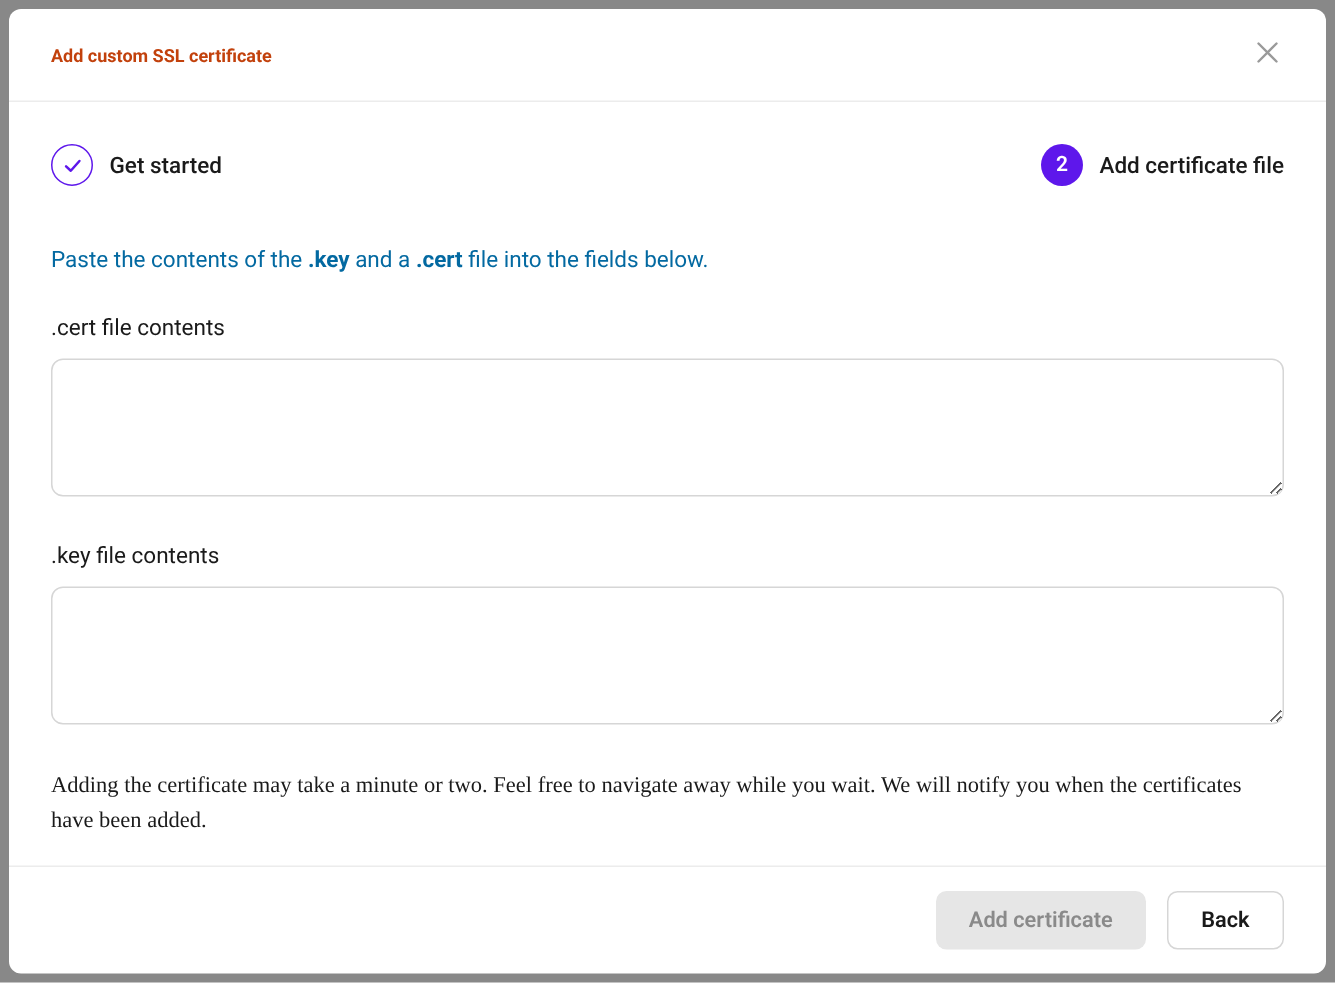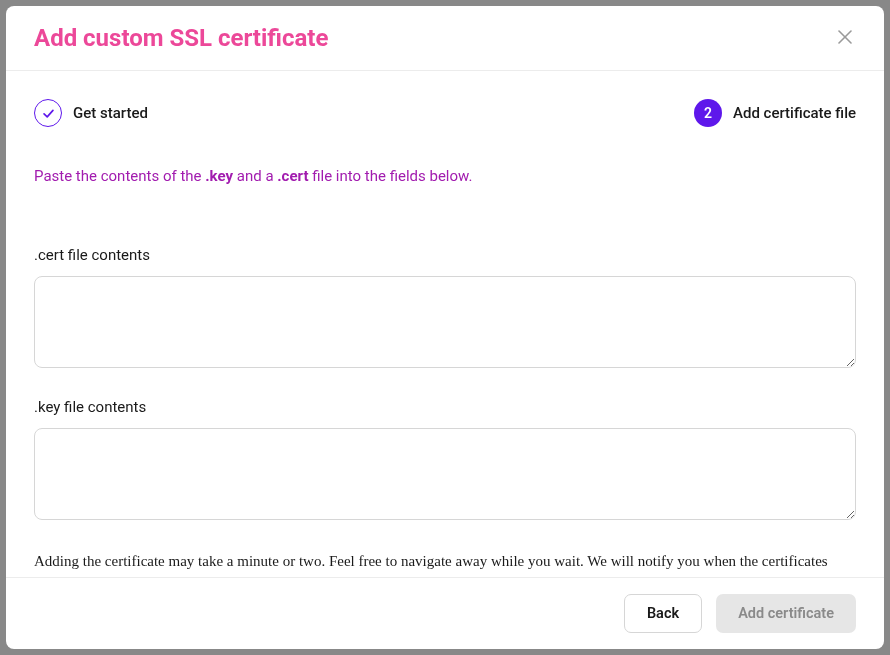--- a/index.html
+++ b/index.html
@@ -25,23 +25,23 @@
       overflow: hidden;
     }
     .modal-header {
       display: flex;
       align-items: center;
       justify-content: space-between;
       padding: 18px 28px 18px 28px;
       border-bottom: 1px solid #ececec;
     }
     .modal-title {
-      font-size: 24px;
+      font-size: 12px;
       font-weight: 700;
-      color: #ec4899;
+      color: #c2410c;
     }
     .close-btn {
       background: none;
       border: none;
       color: #9a9a9a;
       cursor: pointer;
       padding: 4px;
       display: flex;
       align-items: center;
       justify-content: center;
@@ -90,22 +90,22 @@
       color: #fff;
     }
     .step-label {
       font-size: 15px;
       color: #1a1a1a;
       font-weight: 500;
       text-align: right;
     }
     .instruction {
       font-size: 15px;
-      color: #a21caf;
-      margin-bottom: 58px;
+      color: #0369a1;
+      margin-bottom: 24px;
       line-height: 1.5;
     }
     .field-group {
       margin-bottom: 26px;
     }
     .field-label {
       display: block;
       font-size: 15px;
       color: #1a1a1a;
       font-weight: 400;
@@ -202,17 +202,17 @@
     <div class="field-group">
       <label class="field-label">.key file contents</label>
       <textarea class="field-textarea" style="height: 92px;"></textarea>
     </div>
 
     <p class="help-text">Adding the certificate may take a minute or two. Feel free to navigate away while you wait. We will notify you when the certificates have been added.</p>
 
   </div>
 
   <div class="modal-footer">
+    <button class="btn btn-primary-disabled" disabled="">Add certificate</button>
     <button class="btn btn-secondary">Back</button>
-    <button class="btn btn-primary-disabled" disabled="">Add certificate</button>
   </div>
 
 </div>
 
 </body></html>

